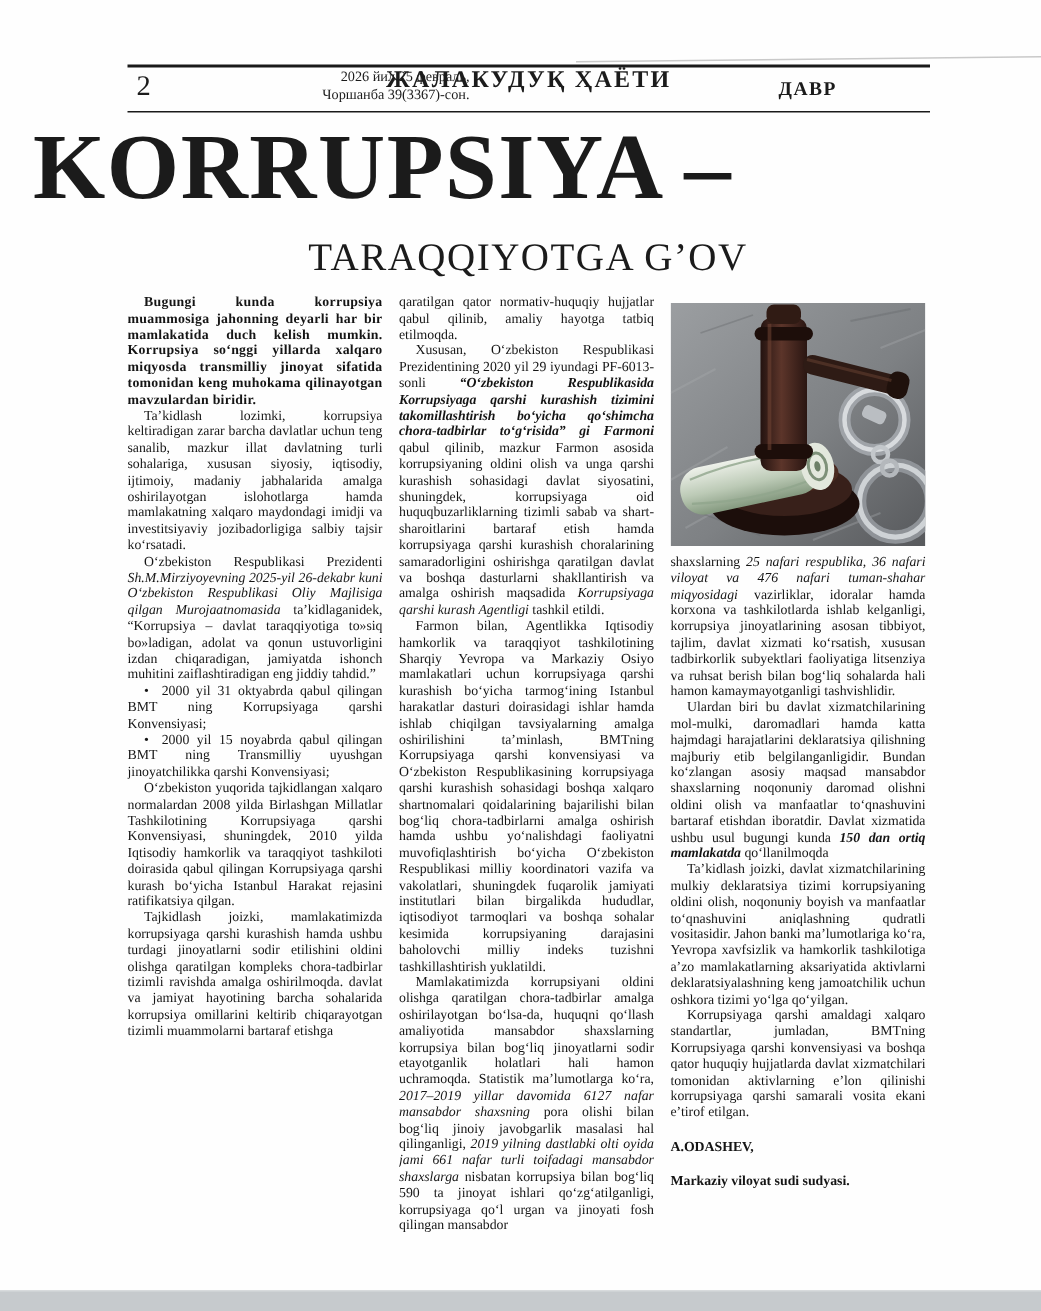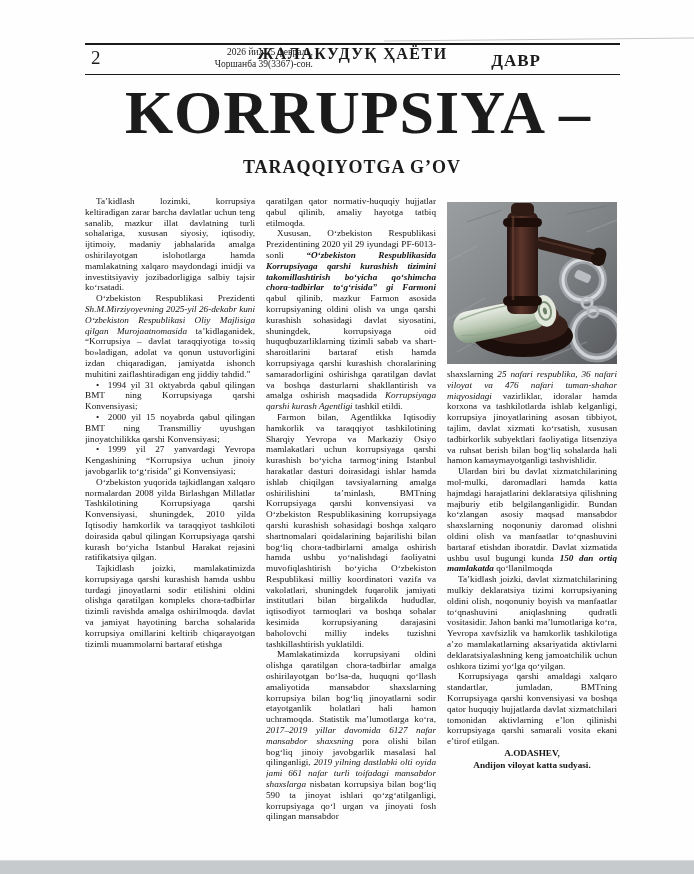--- a/index.html
+++ b/index.html
@@ -8,35 +8,35 @@
 
   
   .scan-line{position:absolute;top:39px;right:0;width:310px;height:1px;background:#c9c9c9;transform:rotate(-0.6deg);}
 
   
   .masthead{position:absolute;left:85px;top:43px;width:535px;height:29px;
     border-top:2px solid #1a1a1a;border-bottom:1.5px solid #1a1a1a;}
   .page-num{position:absolute;left:6px;top:2px;font-size:19px;}
   .issue-date{position:absolute;left:68px;top:2px;width:160px;text-align:right;font-size:9.5px;line-height:11.5px;}
   .paper-name{position:absolute;left:50%;top:0;transform:translateX(-50%);font-size:16px;font-weight:bold;letter-spacing:1.5px;white-space:nowrap;}
-  .section-name{position:absolute;right:79px;top:6px;font-size:17px;font-weight:bold;letter-spacing:1px;margin-left:48px;}
+  .section-name{position:absolute;right:62px;top:6px;font-size:13px;font-weight:bold;letter-spacing:1px;margin-left:48px;}
 
   
-  .headline{position:absolute;top:77px;left:0;right:0;text-align:center;padding-left:22px;
+  .headline{position:absolute;top:77px;left:0;right:0;padding-left:22px;
     font-size:62px;font-weight:bold;letter-spacing:1px;line-height:70px;white-space:nowrap;}
   .subhead{position:absolute;top:157px;left:0;right:0;text-align:center;padding-left:10px;
-    font-size:18px;font-weight:bold;letter-spacing:1px;}
+    font-size:26px;font-weight:normal;letter-spacing:1px;}
 
   
   .cols{position:absolute;left:85px;top:196px;width:532px;height:662px;display:flex;gap:11px;overflow:hidden;}
   .col{width:170px;flex:0 0 170px;text-align:justify;font-size:9.2px;line-height:10.8px;color:#151515;overflow:hidden;}
   .para{margin:0;text-indent:11px;}
   .lead{font-weight:bold;letter-spacing:.2px;}
   .cont{text-indent:0;}
-  .byline{text-indent:0;text-align:center;font-weight:bold;margin-top:1px;}
+  .byline{text-indent:0;text-align:left;font-weight:bold;margin-top:12px;}
   .run-b{font-weight:bold;}
   .run-i{font-style:italic;}
   .run-bi{font-weight:bold;font-style:italic;}
   .bullet-dot{letter-spacing:2px;}
 
   
   .photo{width:170px;height:162px;margin:6px 0 5px 0;display:block;}
 
   
   .bottom-strip{position:absolute;left:0;right:0;bottom:0;height:13px;background:#c6cacd;border-top:1px solid #d8dbdd;}
@@ -56,25 +56,25 @@
     </div>
     <div class="paper-name">ЖАЛАКУДУҚ ҲАЁТИ</div>
     <div class="section-name">ДАВР</div>
   </div>
 
   <div class="headline">KORRUPSIYA –</div>
   <div class="subhead">TARAQQIYOTGA G’OV</div>
 
   <div class="cols">
     <div class="col">
+        <p class="para lead"><span>Bugungi kunda korrupsiya muammosiga jahonning deyarli har bir mamlakatida duch kelish mumkin. Korrupsiya so‘nggi yillarda xalqaro miqyosda transmilliy jinoyat sifatida tomonidan keng muhokama qilinayotgan mavzulardan biridir.</span></p>
         <p class="para"><span>Ta’kidlash lozimki, korrupsiya keltiradigan zarar barcha davlatlar uchun teng sanalib, mazkur illat davlatning turli sohalariga, xususan siyosiy, iqtisodiy, ijtimoiy, madaniy jabhalarida amalga oshirilayotgan islohotlarga hamda mamlakatning xalqaro maydondagi imidji va investitsiyaviy jozibadorligiga salbiy tajsir ko‘rsatadi.</span></p>
         <p class="para"><span>O‘zbekiston Respublikasi Prezidenti </span><span class="run-i">Sh.M.Mirziyoyevning 2025-yil 26-dekabr kuni O‘zbekiston Respublikasi Oliy Majlisiga qilgan Murojaatnomasida </span><span>ta’kidlaganidek, “Korrupsiya – davlat taraqqiyotiga to»siq bo»ladigan, adolat va qonun ustuvorligini izdan chiqaradigan, jamiyatda ishonch muhitini zaiflashtiradigan eng jiddiy tahdid.”</span></p>
-        <p class="para bullet"><span class="bullet-dot">• </span><span>1994 yil 31 oktyabrda qabul qilingan BMT ning Korrupsiyaga qarshi Konvensiyasi;</span></p>
+        <p class="para bullet"><span class="bullet-dot">• </span><span>2000 yil 31 oktyabrda qabul qilingan BMT ning Korrupsiyaga qarshi Konvensiyasi;</span></p>
         <p class="para bullet"><span class="bullet-dot">• </span><span>2000 yil 15 noyabrda qabul qilingan BMT ning Transmilliy uyushgan jinoyatchilikka qarshi Konvensiyasi;</span></p>
-        <p class="para bullet"><span class="bullet-dot">• </span><span>1999 yil 27 yanvardagi Yevropa Kengashining “Korrupsiya uchun jinoiy javobgarlik to‘g‘risida” gi Konvensiyasi;</span></p>
         <p class="para"><span>O‘zbekiston yuqorida tajkidlangan xalqaro normalardan 2008 yilda Birlashgan Millatlar Tashkilotining Korrupsiyaga qarshi Konvensiyasi, shuningdek, 2010 yilda Iqtisodiy hamkorlik va taraqqiyot tashkiloti doirasida qabul qilingan Korrupsiyaga qarshi kurash bo‘yicha Istanbul Harakat rejasini ratifikatsiya qilgan.</span></p>
         <p class="para"><span>Tajkidlash joizki, mamlakatimizda korrupsiyaga qarshi kurashish hamda ushbu turdagi jinoyatlarni sodir etilishini oldini olishga qaratilgan kompleks chora-tadbirlar tizimli ravishda amalga oshirilmoqda. davlat va jamiyat hayotining barcha sohalarida korrupsiya omillarini keltirib chiqarayotgan tizimli muammolarni bartaraf etishga</span></p>
       </div>
     <div class="col">
         <p class="para cont"><span>qaratilgan qator normativ-huquqiy hujjatlar qabul qilinib, amaliy hayotga tatbiq etilmoqda.</span></p>
         <p class="para"><span>Xususan, O‘zbekiston Respublikasi Prezidentining 2020 yil 29 iyundagi PF-6013-sonli </span><span class="run-bi">“O‘zbekiston Respublikasida Korrupsiyaga qarshi kurashish tizimini takomillashtirish bo‘yicha qo‘shimcha chora-tadbirlar to‘g‘risida” gi Farmoni </span><span>qabul qilinib, mazkur Farmon asosida korrupsiyaning oldini olish va unga qarshi kurashish sohasidagi davlat siyosatini, shuningdek, korrupsiyaga oid huquqbuzarliklarning tizimli sabab va shart-sharoitlarini bartaraf etish hamda korrupsiyaga qarshi kurashish choralarining samaradorligini oshirishga qaratilgan davlat va boshqa dasturlarni shakllantirish va amalga oshirish maqsadida </span><span class="run-i">Korrupsiyaga qarshi kurash Agentligi </span><span>tashkil etildi.</span></p>
         <p class="para"><span>Farmon bilan, Agentlikka Iqtisodiy hamkorlik va taraqqiyot tashkilotining Sharqiy Yevropa va Markaziy Osiyo mamlakatlari uchun korrupsiyaga qarshi kurashish bo‘yicha tarmog‘ining Istanbul harakatlar dasturi doirasidagi ishlar hamda ishlab chiqilgan tavsiyalarning amalga oshirilishini ta’minlash, BMTning Korrupsiyaga qarshi konvensiyasi va O‘zbekiston Respublikasining korrupsiyaga qarshi kurashish sohasidagi boshqa xalqaro shartnomalari qoidalarining bajarilishi bilan bog‘liq chora-tadbirlarni amalga oshirish hamda ushbu yo‘nalishdagi faoliyatni muvofiqlashtirish bo‘yicha O‘zbekiston Respublikasi milliy koordinatori vazifa va vakolatlari, shuningdek fuqarolik jamiyati institutlari bilan birgalikda hududlar, iqtisodiyot tarmoqlari va boshqa sohalar kesimida korrupsiyaning darajasini baholovchi milliy indeks tuzishni tashkillashtirish yuklatildi.</span></p>
         <p class="para"><span>Mamlakatimizda korrupsiyani oldini olishga qaratilgan chora-tadbirlar amalga oshirilayotgan bo‘lsa-da, huquqni qo‘llash amaliyotida mansabdor shaxslarning korrupsiya bilan bog‘liq jinoyatlarni sodir etayotganlik holatlari hali hamon uchramoqda. Statistik ma’lumotlarga ko‘ra, </span><span class="run-i">2017–2019 yillar davomida 6127 nafar mansabdor shaxsning </span><span>pora olishi bilan bog‘liq jinoiy javobgarlik masalasi hal qilinganligi, </span><span class="run-i">2019 yilning dastlabki olti oyida jami 661 nafar turli toifadagi mansabdor shaxslarga </span><span>nisbatan korrupsiya bilan bog‘liq 590 ta jinoyat ishlari qo‘zg‘atilganligi, korrupsiyaga qo‘l urgan va jinoyati fosh qilingan mansabdor</span></p>
       </div>
     <div class="col">
@@ -130,18 +130,18 @@
           <rect x="88" y="34" width="66" height="13" rx="6.5" fill="#2e1b15"></rect>
           <rect x="146" y="31" width="14" height="18" rx="6" fill="#1f110c"></rect>
           <path d="M90 38 L148 38" stroke="#6b4434" stroke-width="2" opacity="0.5"></path>
         </g>
       </svg>
     <p class="para cont"><span>shaxslarning </span><span class="run-i">25 nafari respublika, 36 nafari viloyat va 476 nafari tuman-shahar miqyosidagi </span><span>vazirliklar, idoralar hamda korxona va tashkilotlarda ishlab kelganligi, korrupsiya jinoyatlarining asosan tibbiyot, tajlim, davlat xizmati ko‘rsatish, xususan tadbirkorlik subyektlari faoliyatiga litsenziya va ruhsat berish bilan bog‘liq sohalarda hali hamon kamaymayotganligi tashvishlidir.</span></p>
         <p class="para"><span>Ulardan biri bu davlat xizmatchilarining mol-mulki, daromadlari hamda katta hajmdagi harajatlarini deklaratsiya qilishning majburiy etib belgilanganligidir. Bundan ko‘zlangan asosiy maqsad mansabdor shaxslarning noqonuniy daromad olishni oldini olish va manfaatlar to‘qnashuvini bartaraf etishdan iboratdir. Davlat xizmatida ushbu usul bugungi kunda </span><span class="run-bi">150 dan ortiq mamlakatda </span><span>qo‘llanilmoqda</span></p>
         <p class="para"><span>Ta’kidlash joizki, davlat xizmatchilarining mulkiy deklaratsiya tizimi korrupsiyaning oldini olish, noqonuniy boyish va manfaatlar to‘qnashuvini aniqlashning qudratli vositasidir. Jahon banki ma’lumotlariga ko‘ra, Yevropa xavfsizlik va hamkorlik tashkilotiga a’zo mamlakatlarning aksariyatida aktivlarni deklaratsiyalashning keng jamoatchilik uchun oshkora tizimi yo‘lga qo‘yilgan.</span></p>
         <p class="para"><span>Korrupsiyaga qarshi amaldagi xalqaro standartlar, jumladan, BMTning Korrupsiyaga qarshi konvensiyasi va boshqa qator huquqiy hujjatlarda davlat xizmatchilari tomonidan aktivlarning e’lon qilinishi korrupsiyaga qarshi samarali vosita ekani e’tirof etilgan.</span></p>
         <p class="para byline"><span class="run-b">A.ODASHEV,</span></p>
-        <p class="para byline"><span class="run-b">Andijon viloyat katta sudyasi.</span></p>
+        <p class="para byline"><span class="run-b">Markaziy viloyat sudi sudyasi.</span></p>
       </div>
   </div>
 
   <div class="bottom-strip"></div>
 </div>
 
 </body></html>

